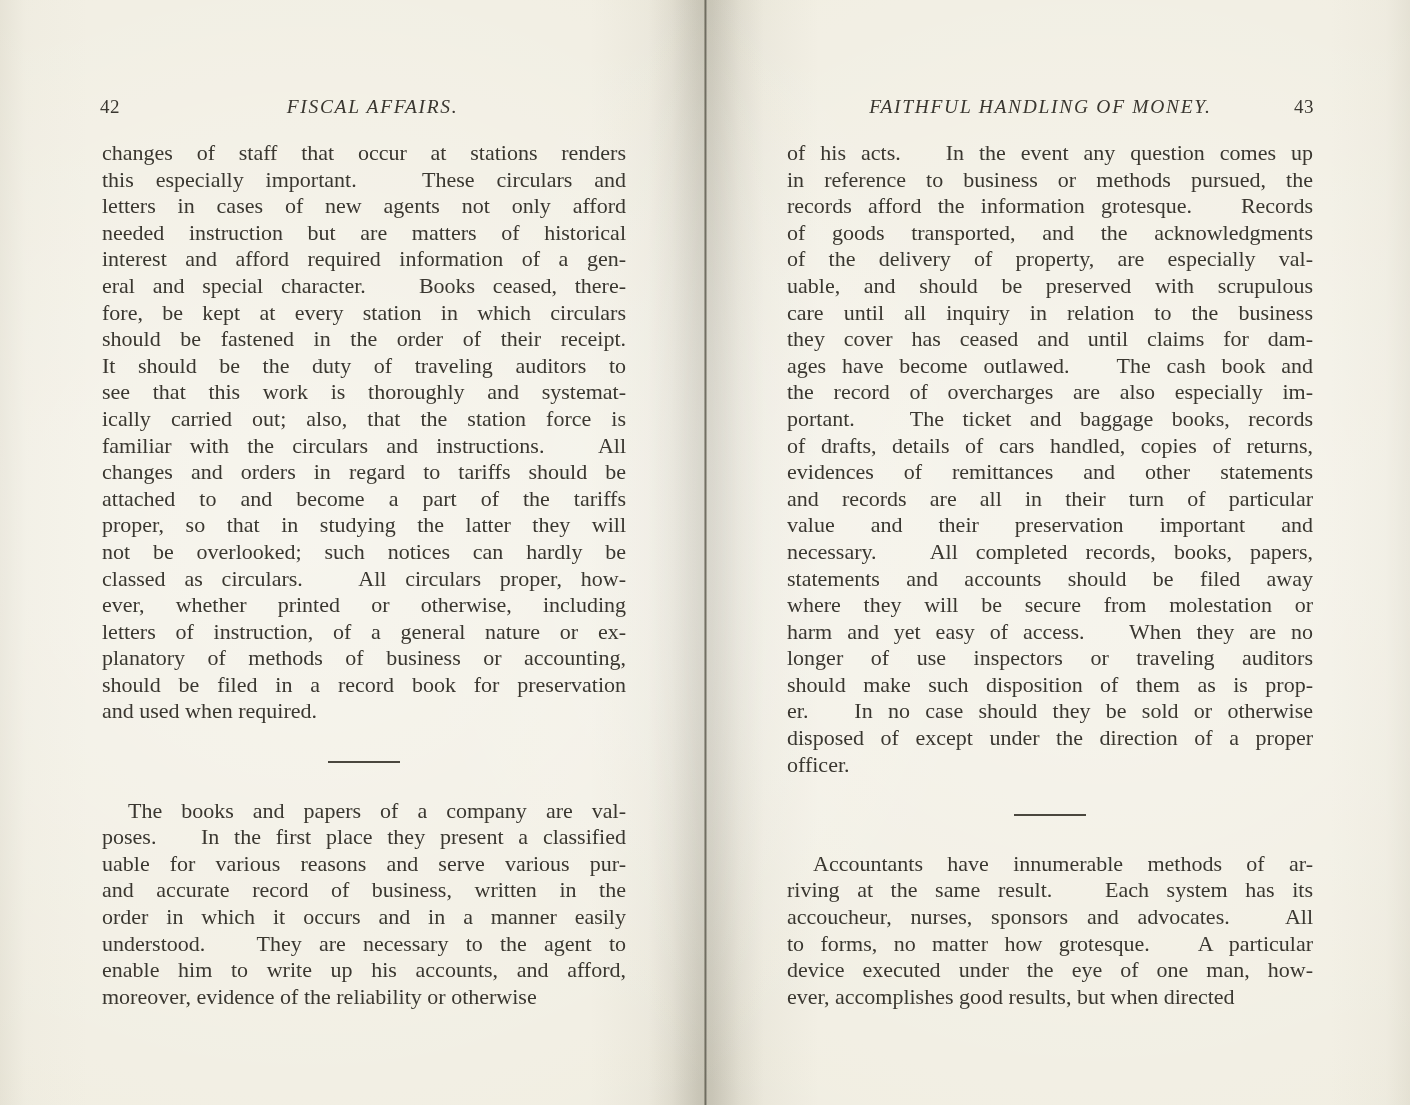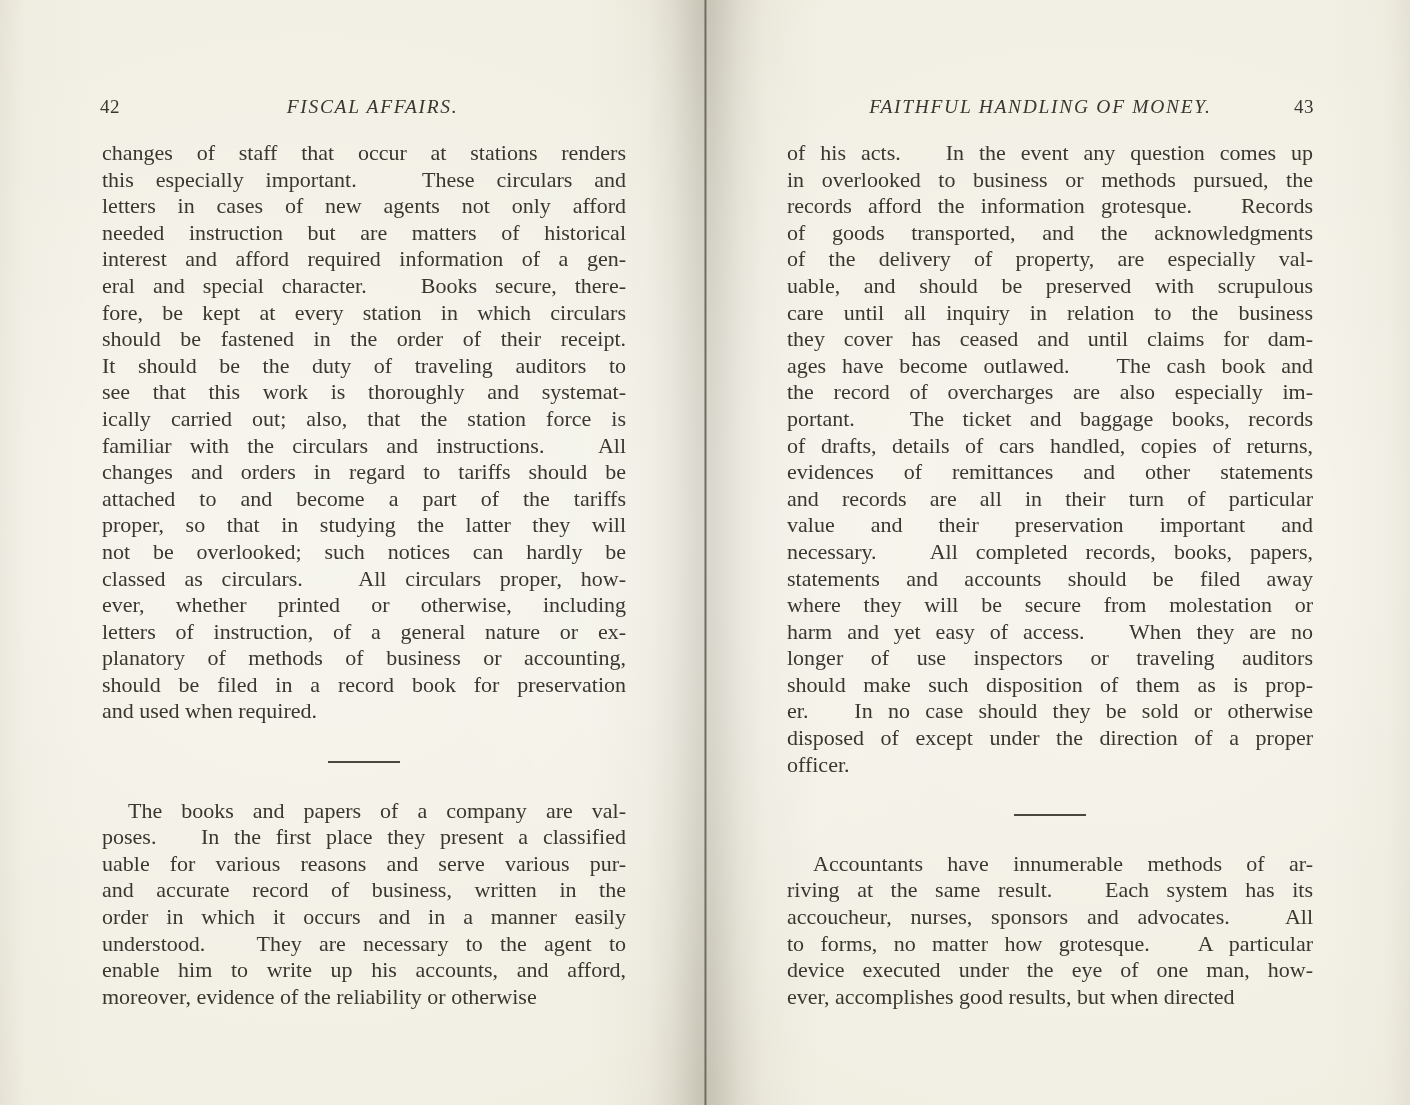--- a/index.html
+++ b/index.html
@@ -173,21 +173,21 @@
       <span class="folio">42</span>
       <span class="head-title">FISCAL AFFAIRS.</span>
     </div>
     <div class="column" id="left-column">
         <p class="para">
           <span class="ln">changes of staff that occur at stations renders</span>
           <span class="ln">this especially important.   These circulars and</span>
           <span class="ln">letters in cases of new agents not only afford</span>
           <span class="ln">needed instruction but are matters of historical</span>
           <span class="ln">interest and afford required information of a gen-</span>
-          <span class="ln">eral and special character.   Books secure, there-</span>
+          <span class="ln">eral and special character.   Books ceased, there-</span>
           <span class="ln">fore, be kept at every station in which circulars</span>
           <span class="ln">should be fastened in the order of their receipt.</span>
           <span class="ln">It should be the duty of traveling auditors to</span>
           <span class="ln">see that this work is thoroughly and systemat-</span>
           <span class="ln">ically carried out; also, that the station force is</span>
           <span class="ln">familiar with the circulars and instructions.   All</span>
           <span class="ln">changes and orders in regard to tariffs should be</span>
           <span class="ln">attached to and become a part of the tariffs</span>
           <span class="ln">proper, so that in studying the latter they will</span>
           <span class="ln">not be overlooked; such notices can hardly be</span>
@@ -215,21 +215,21 @@
   </div>
 
   <div class="page page-right">
     <div class="running-head">
       <span class="head-title">FAITHFUL HANDLING OF MONEY.</span>
       <span class="folio">43</span>
     </div>
     <div class="column" id="right-column">
         <p class="para">
           <span class="ln">of his acts.   In the event any question comes up</span>
-          <span class="ln">in overlooked to business or methods pursued, the</span>
+          <span class="ln">in reference to business or methods pursued, the</span>
           <span class="ln">records afford the information grotesque.   Records</span>
           <span class="ln">of goods transported, and the acknowledgments</span>
           <span class="ln">of the delivery of property, are especially val-</span>
           <span class="ln">uable, and should be preserved with scrupulous</span>
           <span class="ln">care until all inquiry in relation to the business</span>
           <span class="ln">they cover has ceased and until claims for dam-</span>
           <span class="ln">ages have become outlawed.   The cash book and</span>
           <span class="ln">the record of overcharges are also especially im-</span>
           <span class="ln">portant.   The ticket and baggage books, records</span>
           <span class="ln">of drafts, details of cars handled, copies of returns,</span>

